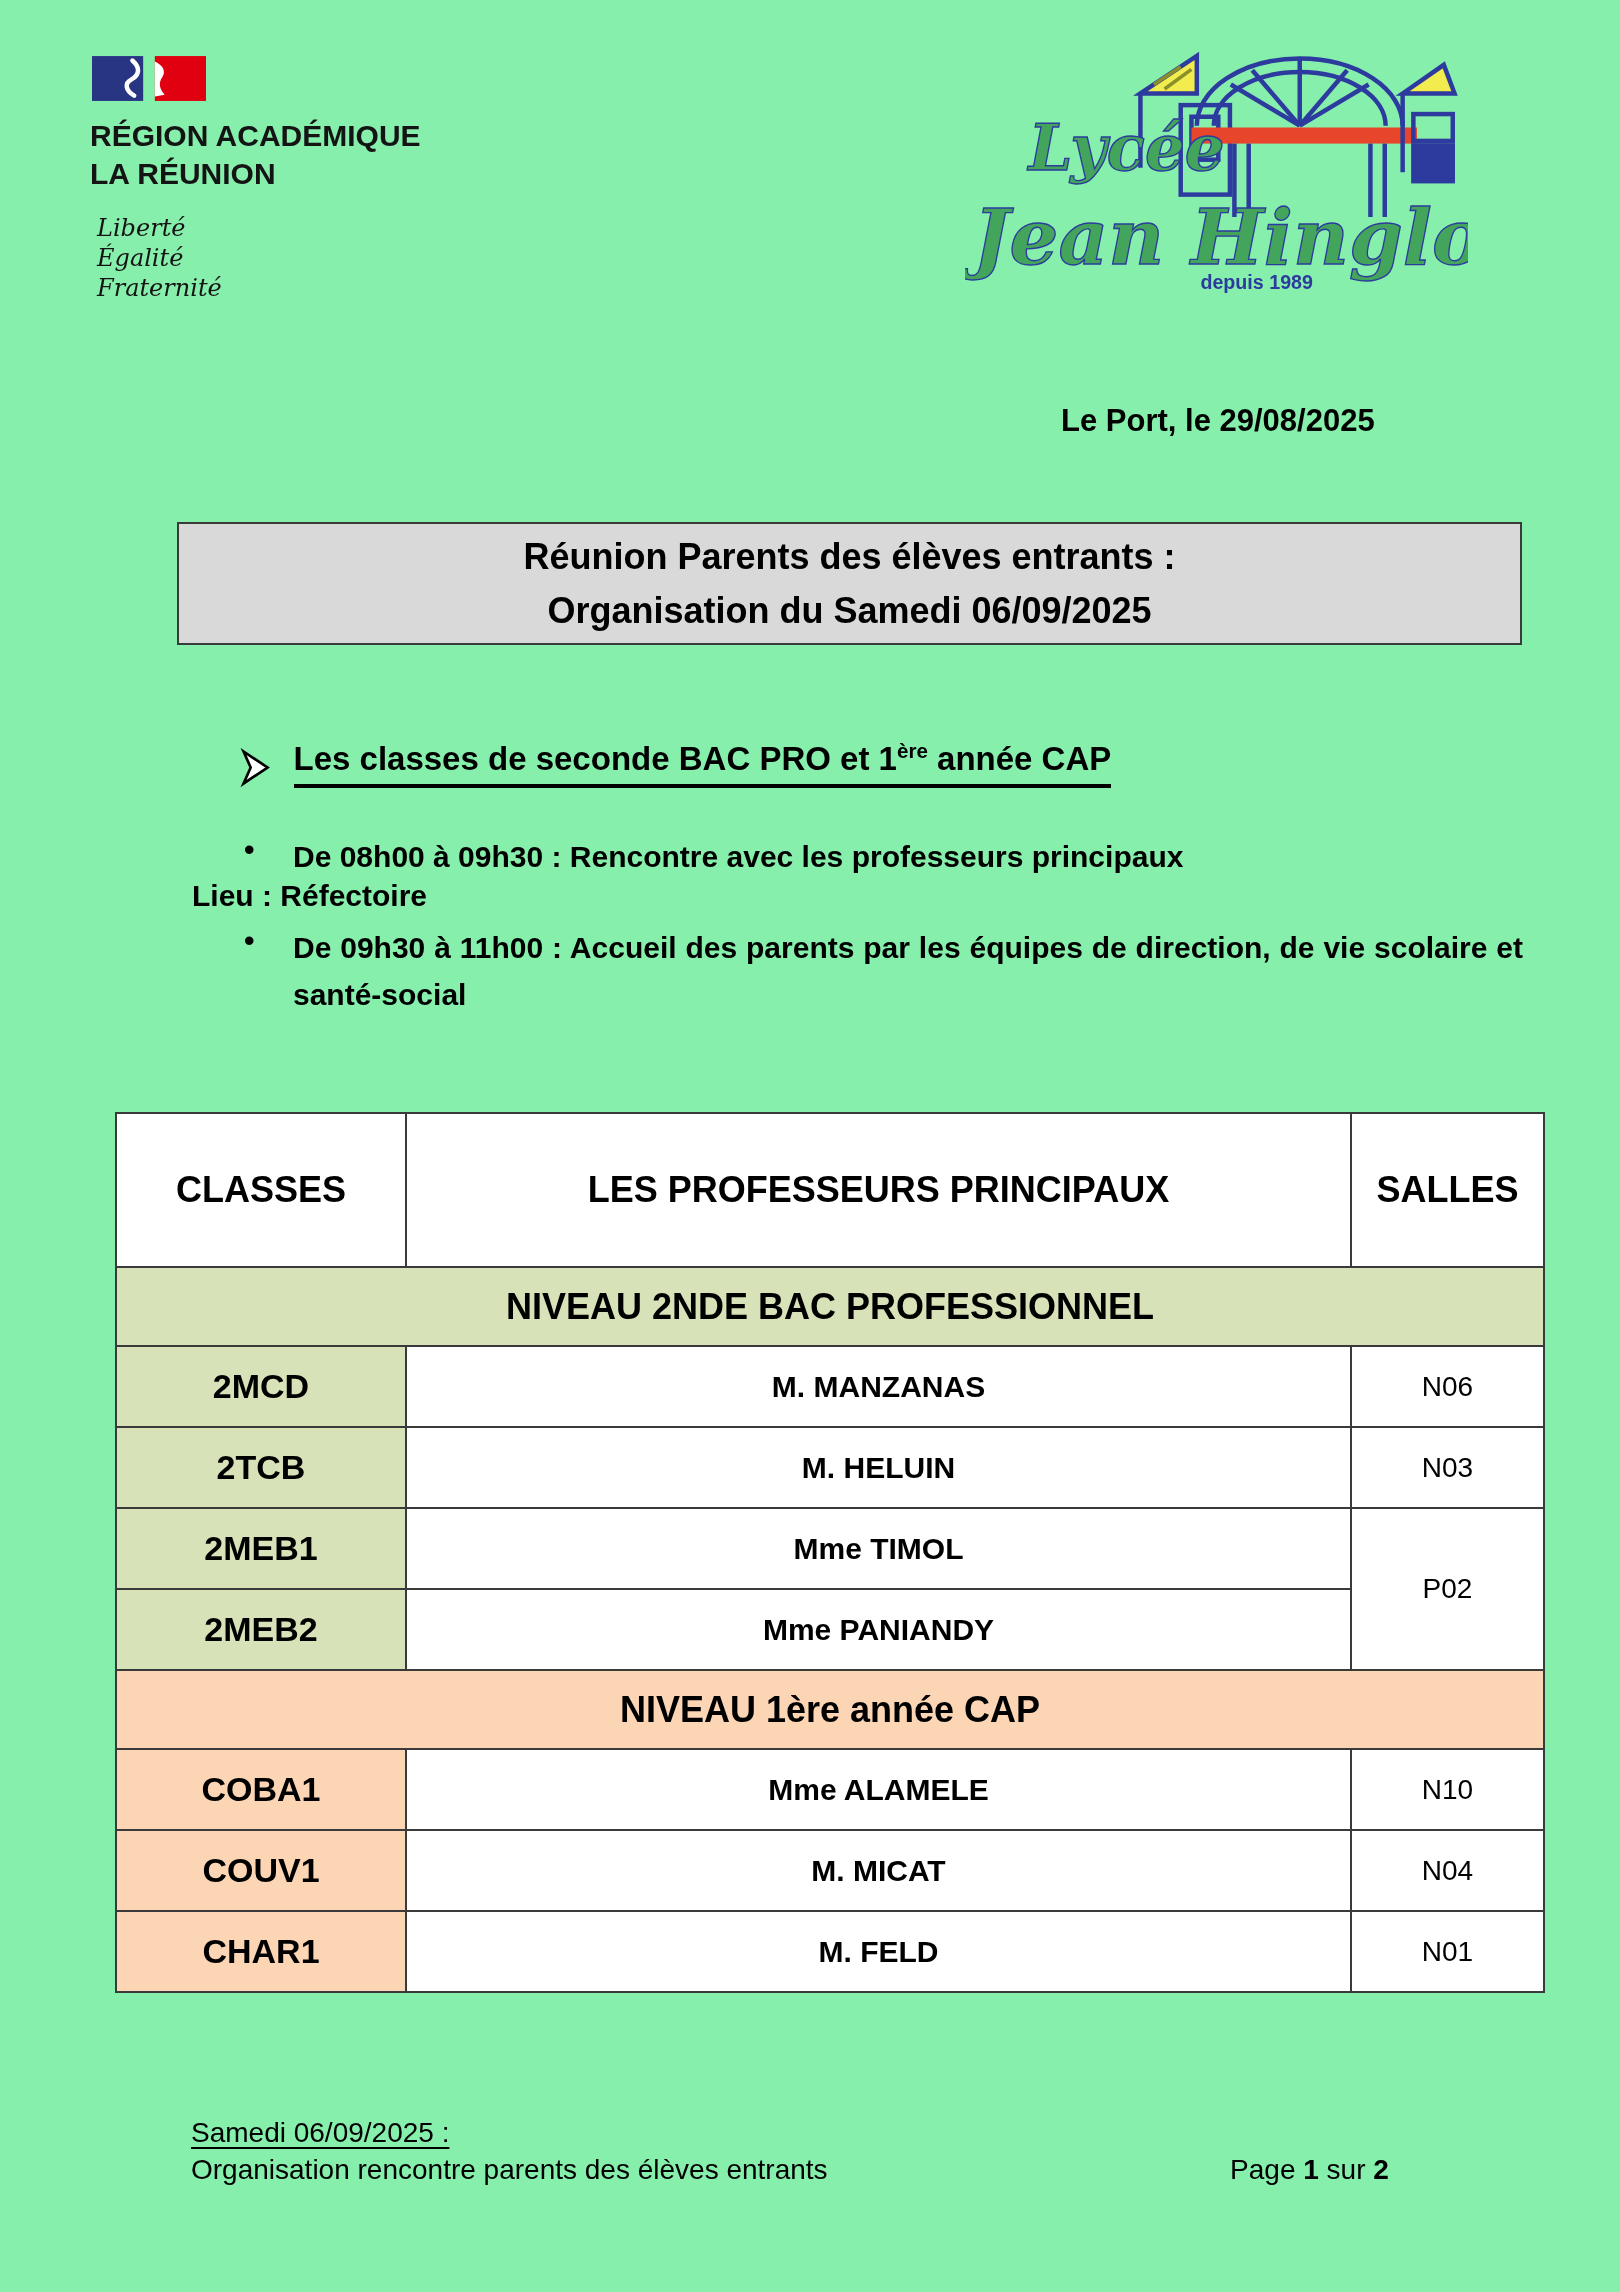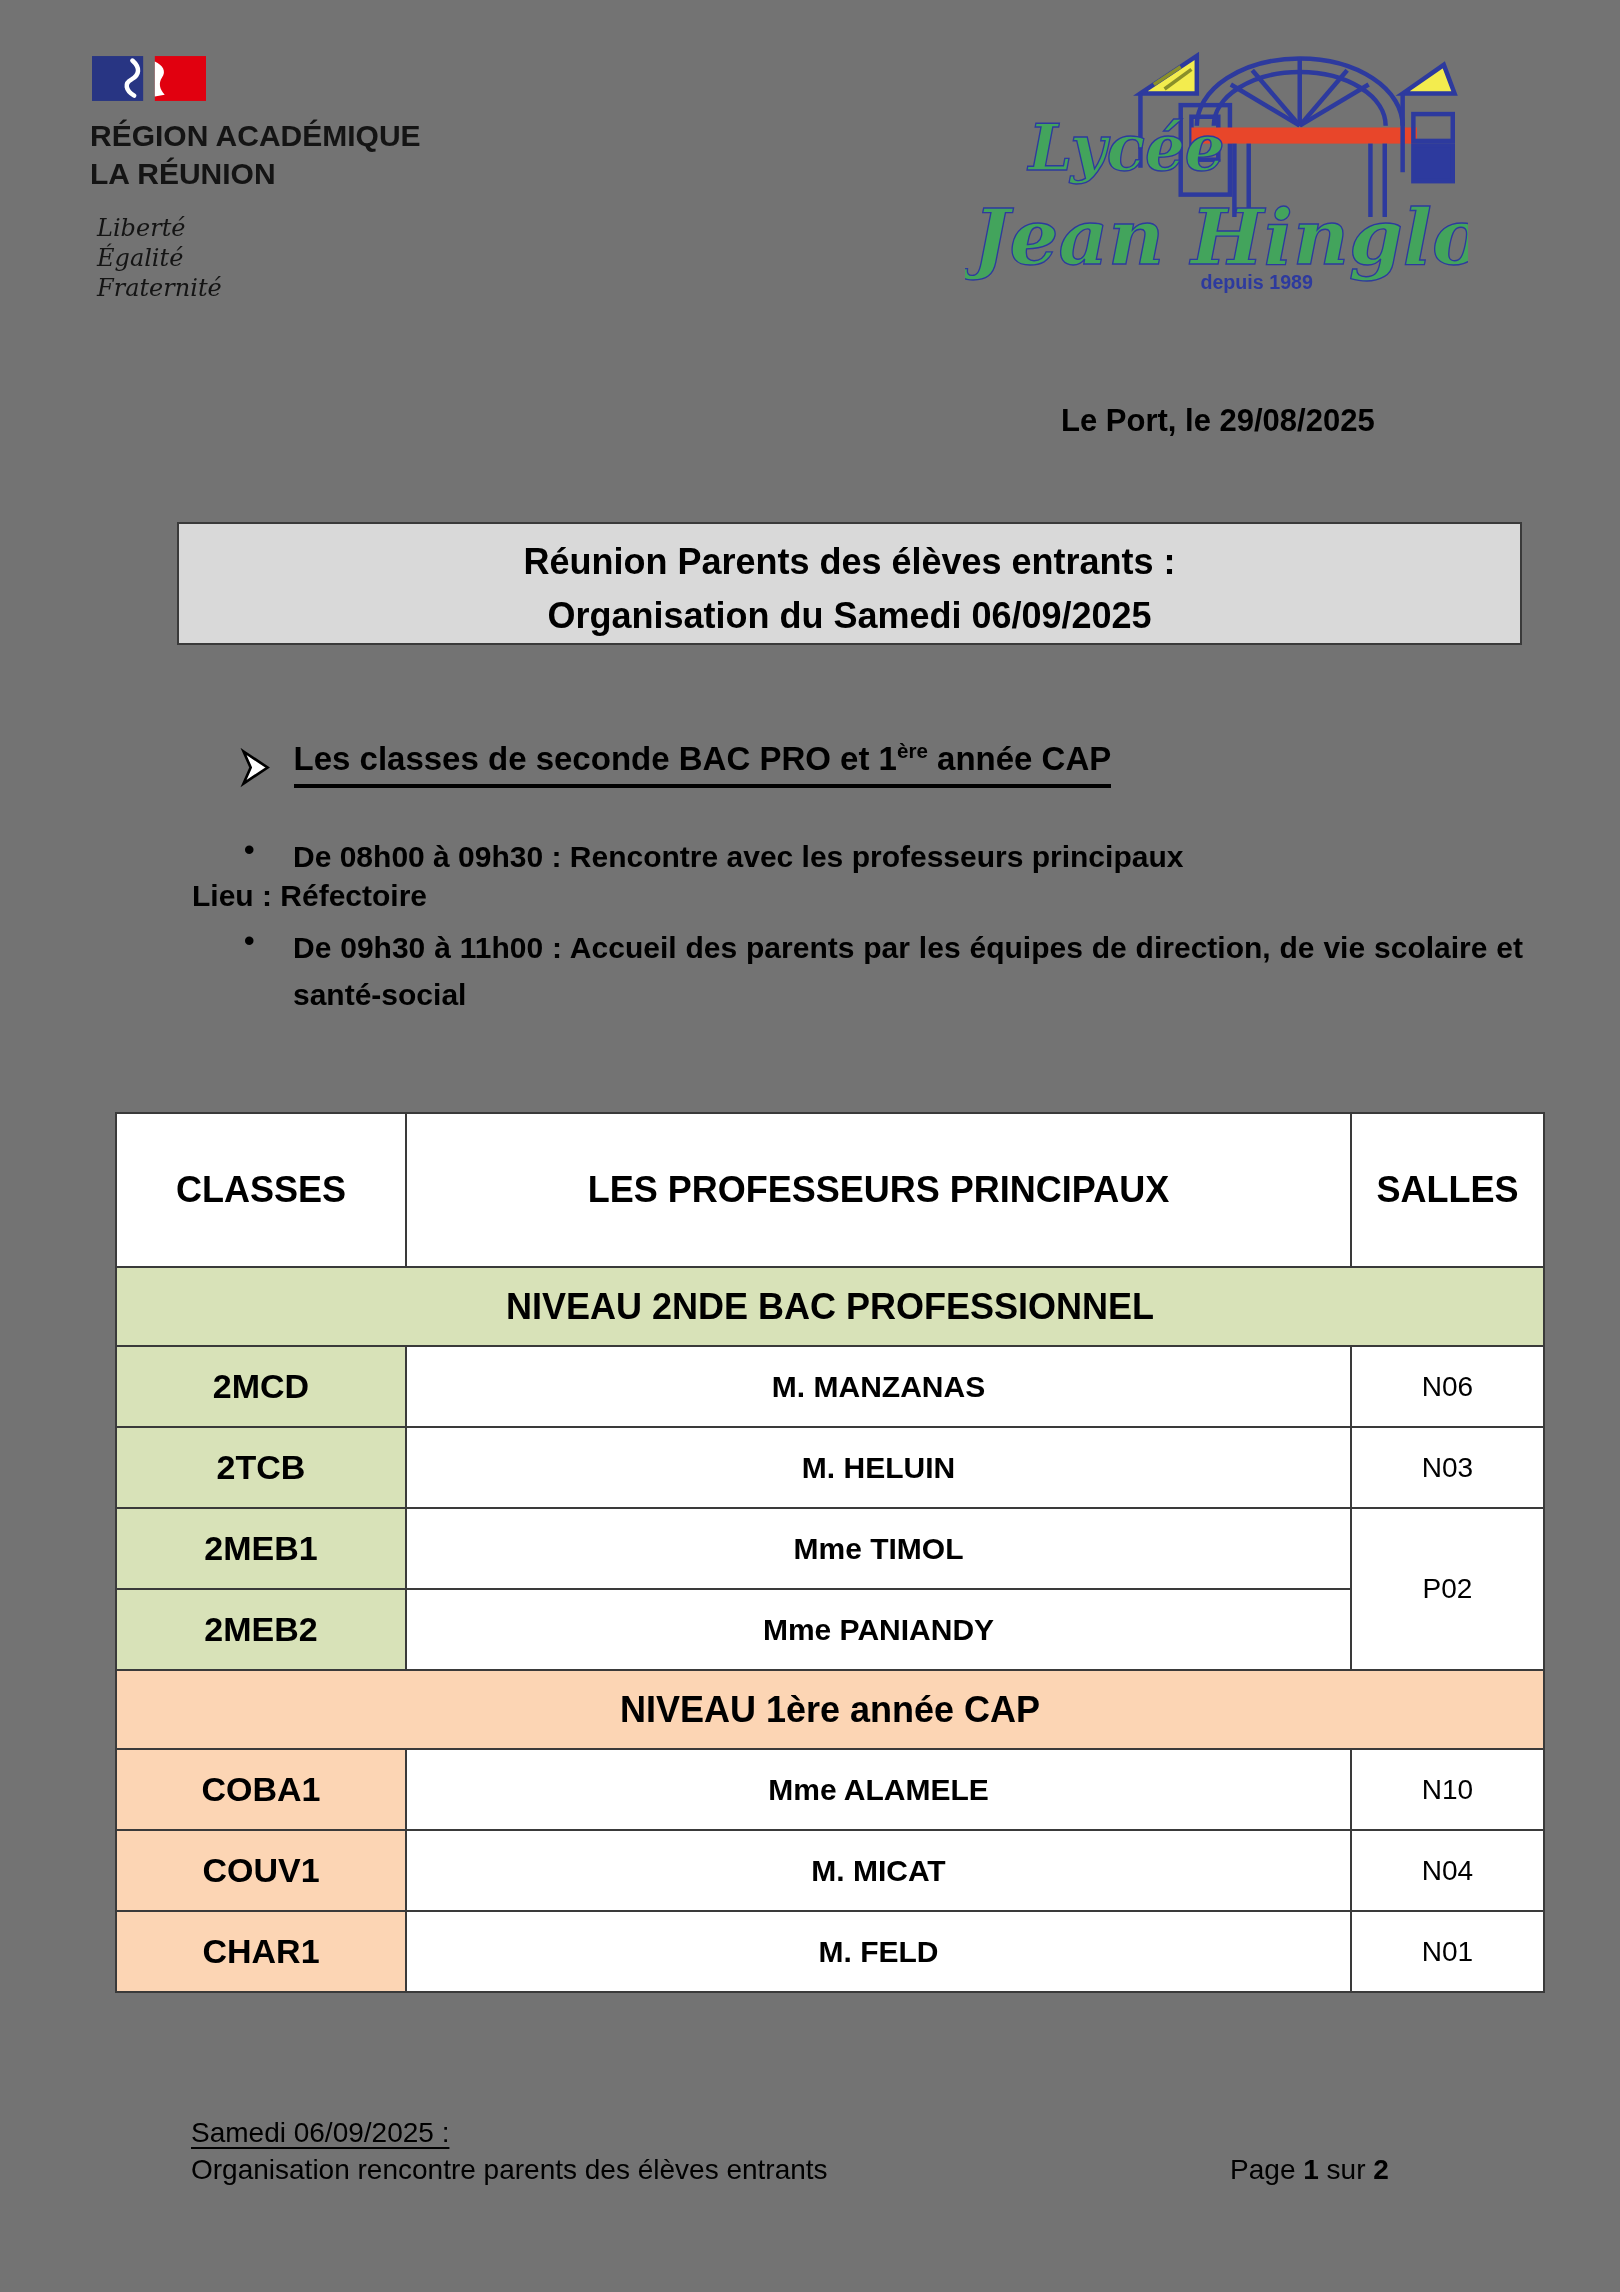--- a/index.html
+++ b/index.html
@@ -1,38 +1,38 @@
 <!DOCTYPE html>
 <html style="font-size:14.3px"><head>
 <meta charset="utf-8">
 <style>
   html,body{margin:0;padding:0;background:#888;}
   .page{
-    position:relative;width:1620px;height:2293px;background:#737373;
+    position:relative;width:1620px;height:2293px;background:#86efac;
     font-family:"Liberation Sans",sans-serif;color:#000;overflow:hidden;margin:0 auto;
   }
   .abs{position:absolute;}
 
   
   .flag{left:92px;top:56px;width:114px;height:45px;}
   .ministry-name{left:90px;top:117px;font-size:30px;font-weight:bold;line-height:38px;color:#141414;letter-spacing:0px;}
   .motto{left:97px;top:213px;font-family:"DejaVu Serif",serif;font-style:italic;font-size:24px;line-height:30px;color:#141414;}
 
   
   .school-logo{left:965px;top:38px;width:503px;height:264px;}
   .script-text{font-family:"DejaVu Serif",serif;font-style:italic;font-weight:bold;}
 
   
   .dateline{left:1061px;top:403px;font-size:31px;font-weight:bold;white-space:nowrap;}
 
   
   .title-box{
     left:177px;top:522px;width:1345px;height:123px;background:#d9d9d9;
     border:2.7px solid #3a3a3a;box-sizing:border-box;
-    display:flex;flex-direction:column;justify-content:flex-end;align-items:center;
+    display:flex;flex-direction:column;justify-content:center;align-items:center;
     font-size:36px;font-weight:bold;line-height:54px;text-align:center;
   }
 
   
   .heading{left:240px;top:740px;display:flex;align-items:flex-end;}
   .heading-arrow{width:32px;height:41px;margin-top:1.8px;}
   .heading-text{
     display:inline-block;margin-left:21.5px;font-size:33px;font-weight:bold;
     border-bottom:4.5px solid #000;padding-bottom:6.3px;white-space:nowrap;
   }

